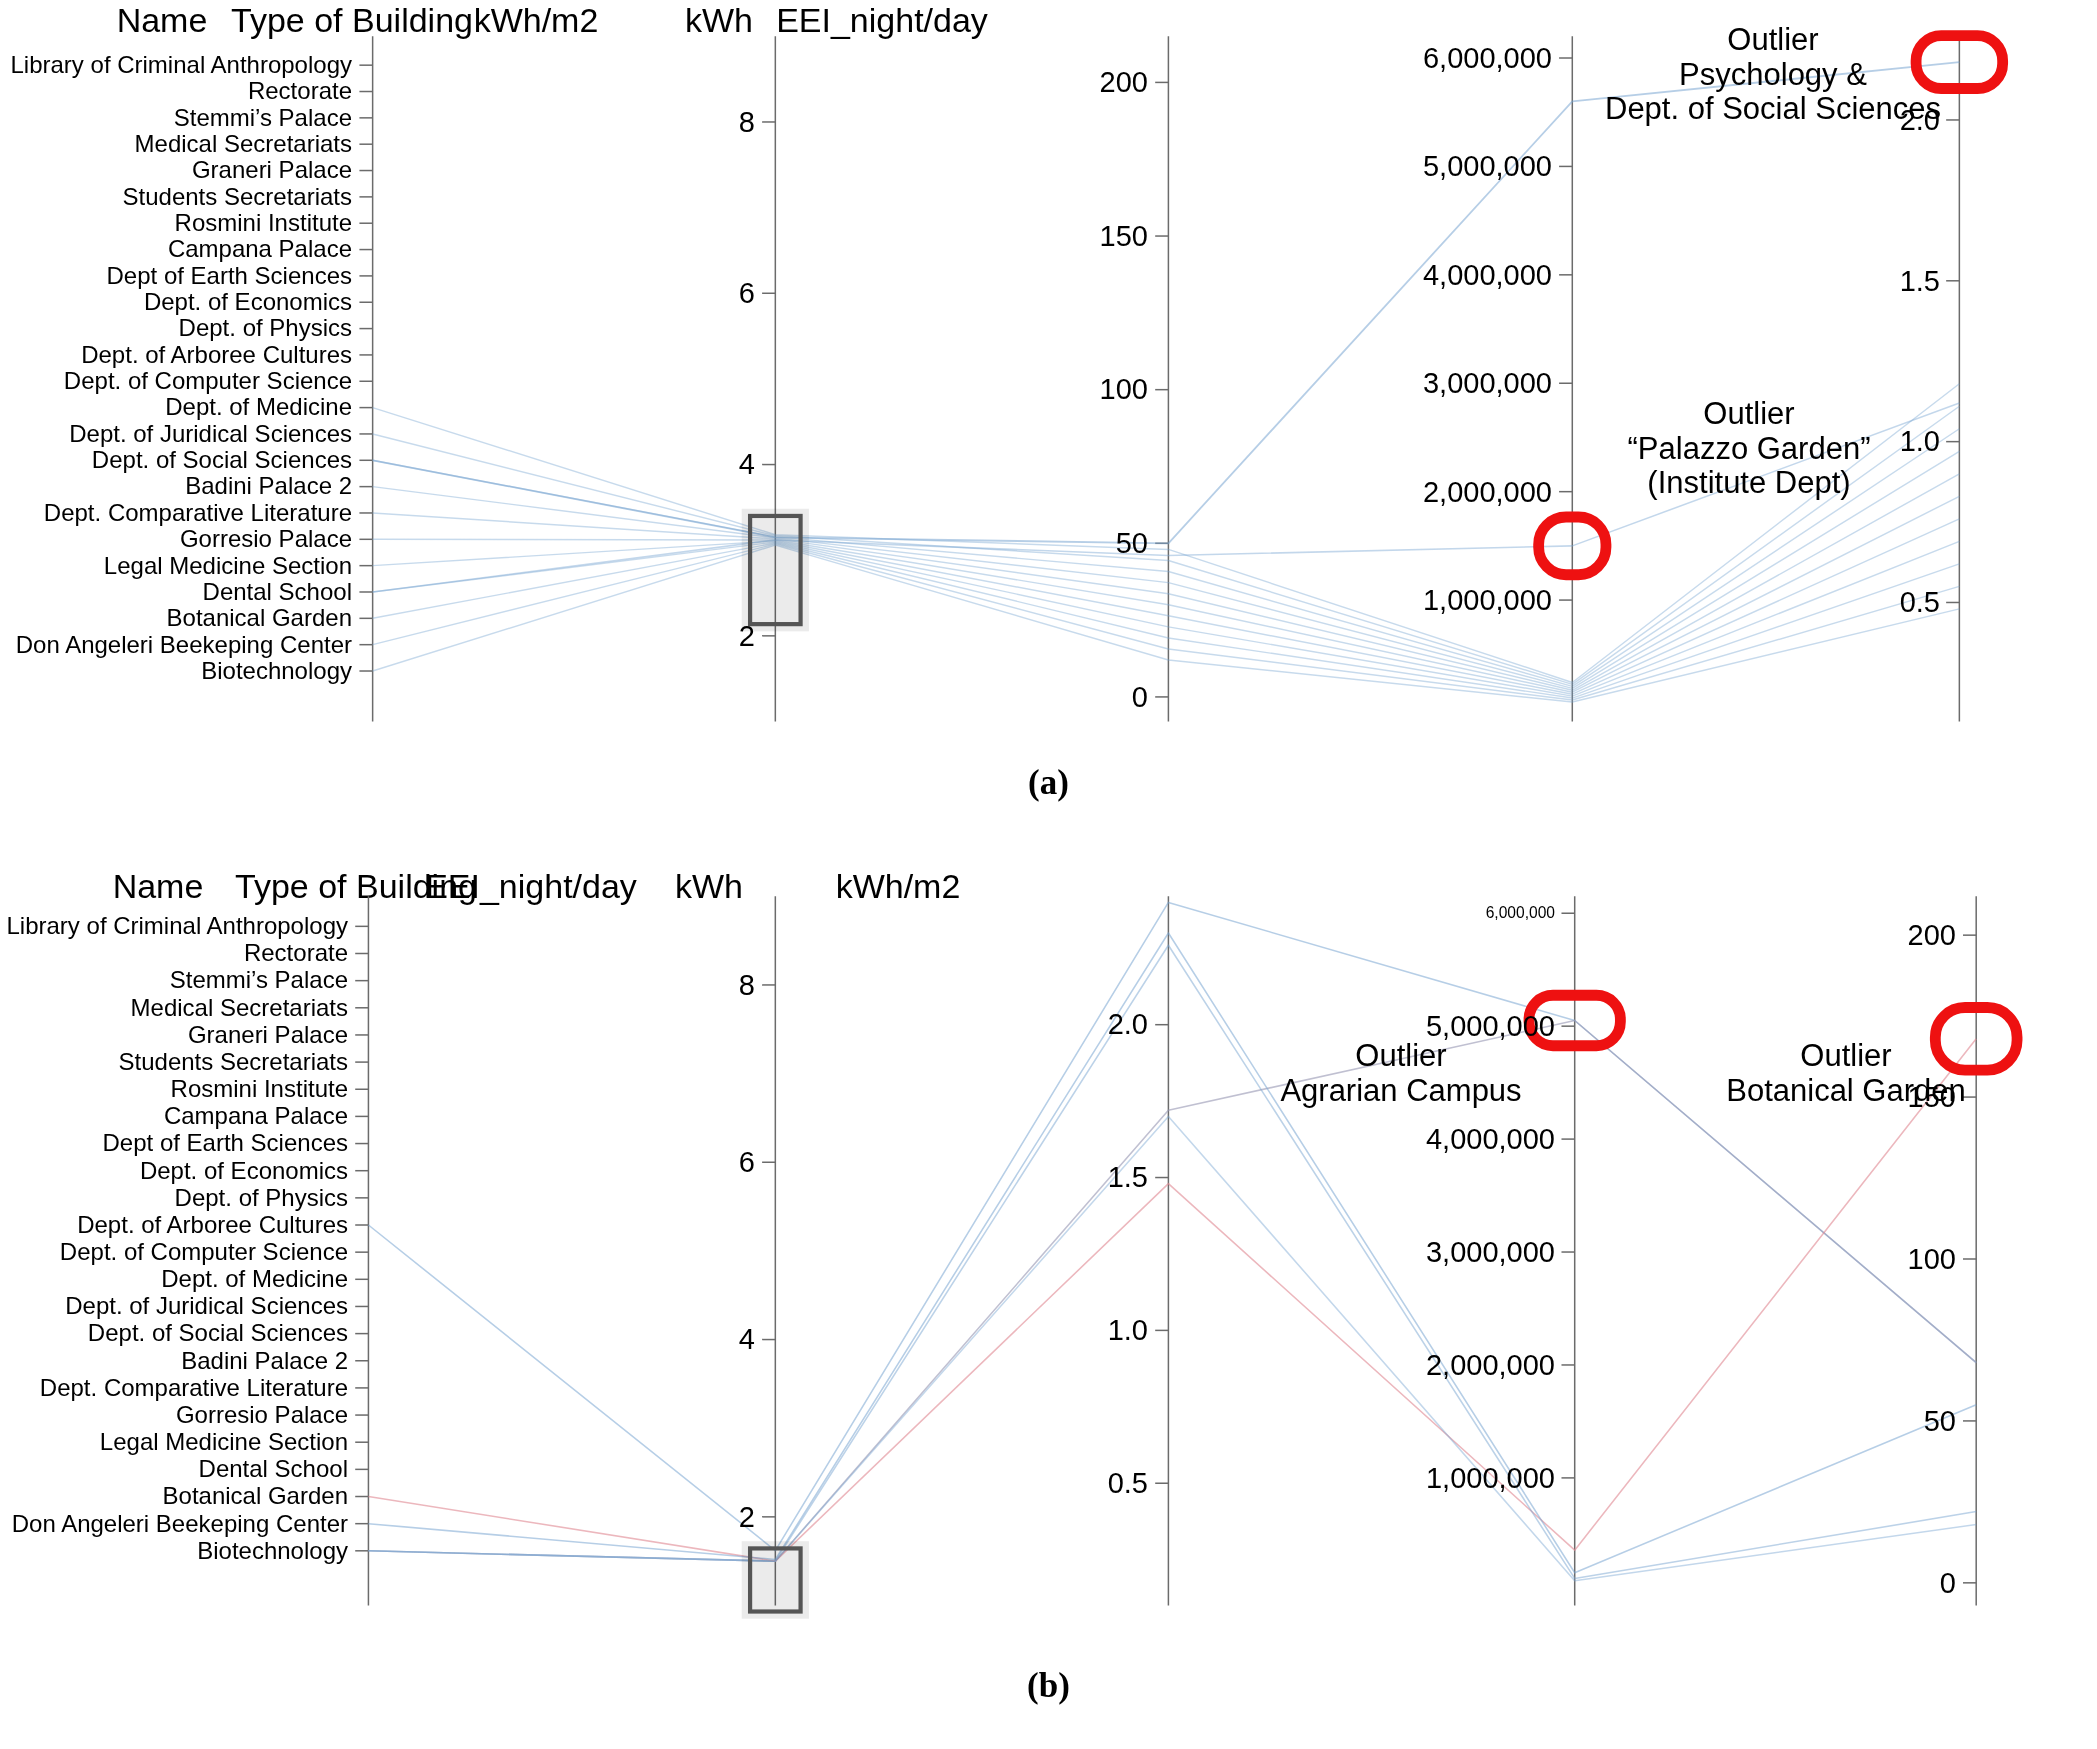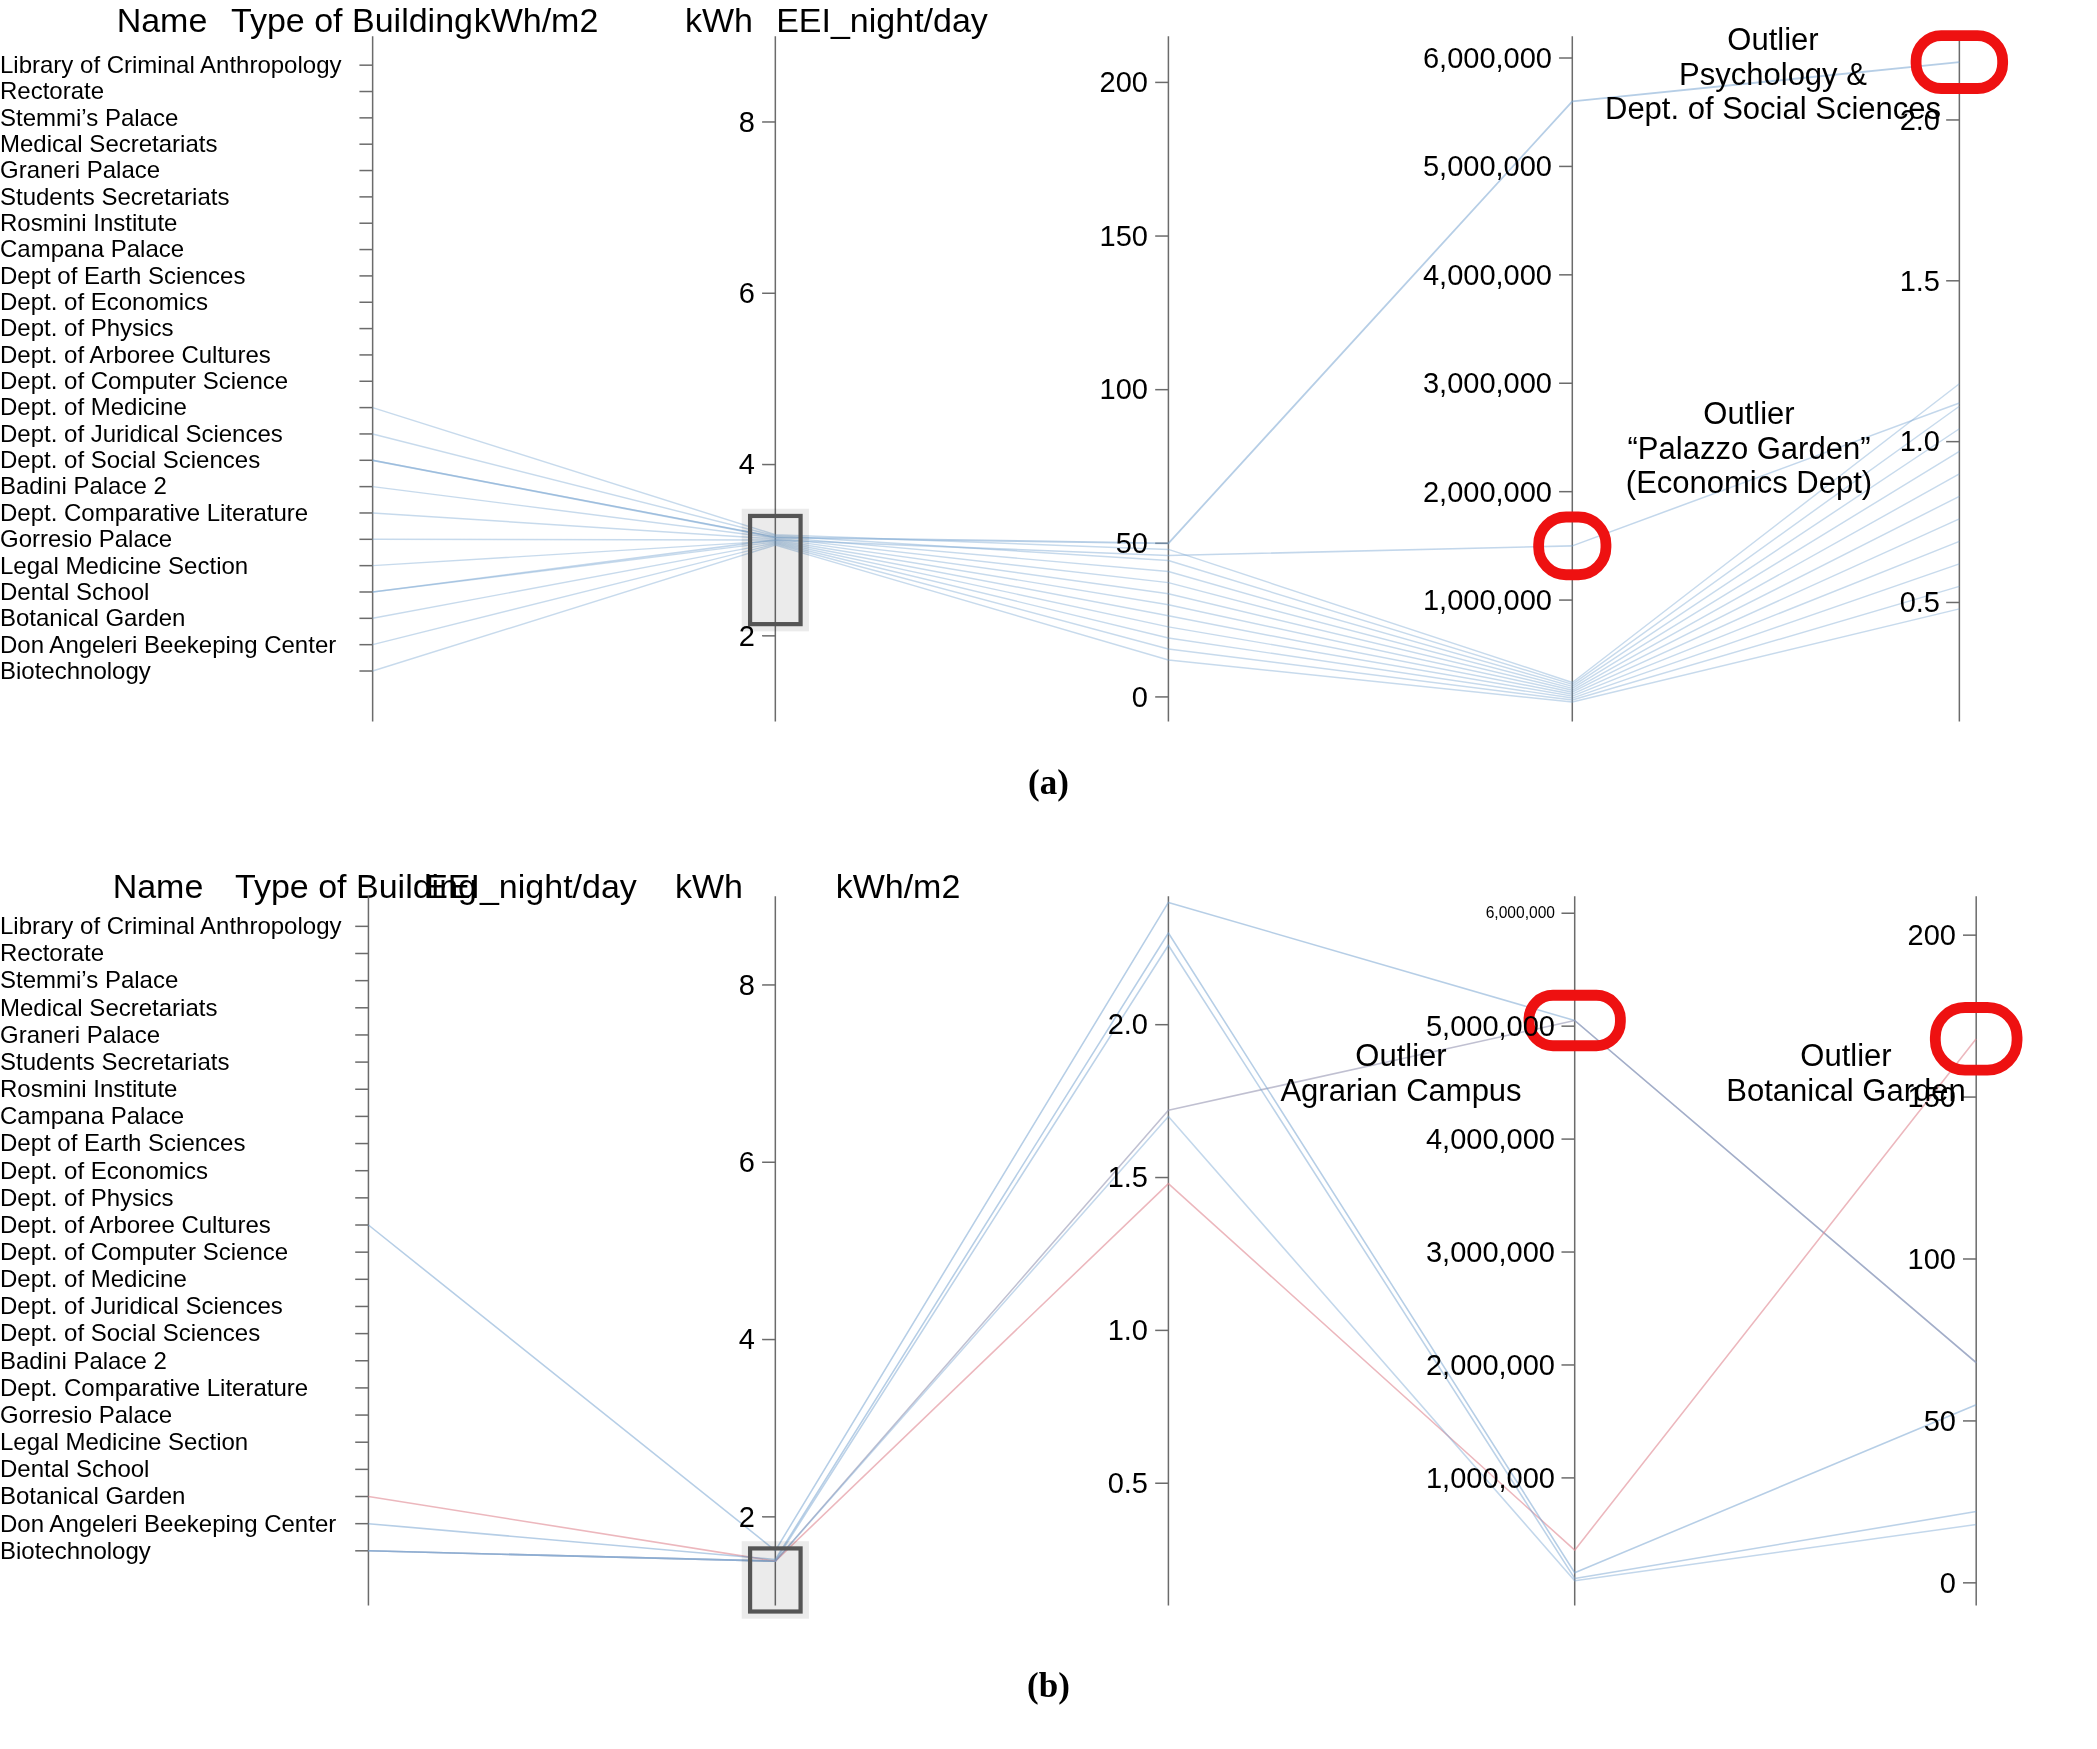--- a/index.html
+++ b/index.html
@@ -9,21 +9,21 @@
   #panel-a{top:0;height:860px;}
   #panel-b{top:866px;height:884px;}
   .panel-caption{position:absolute;width:100%;text-align:center;
     font-family:"Liberation Serif",serif;font-weight:bold;font-size:35px;}
   .axis-title{position:absolute;font-size:34px;white-space:nowrap;text-align:center;
     transform:translateX(-50%);}
   .tick-label{position:absolute;font-size:29px;white-space:nowrap;
     transform:translateY(-50%);text-align:right;}
   .tick-label.small{font-size:15.6px;}
   .cat-label{position:absolute;font-size:24px;white-space:nowrap;
-    transform:translateY(-50%);}
+    transform:translateY(-50%);text-align:right;}
   svg.plot{position:absolute;left:0;top:0;overflow:visible;}
   .annot{position:absolute;font-size:31px;line-height:1.12;text-align:center;
     transform:translateX(-50%);white-space:nowrap;}
 </style>
 </head>
 <body>
 
 <div class="figure">
 
   <section class="panel" id="panel-a">
@@ -152,21 +152,21 @@
       </div>
 
     <div class="annot" style="left:1773px;top:23px;">
       <div>Outlier</div>
       <div>Psychology &amp;</div>
       <div>Dept. of Social Sciences</div>
     </div>
     <div class="annot" style="left:1749px;top:397px;">
       <div>Outlier</div>
       <div>“Palazzo Garden”</div>
-      <div>(Economics Dept)</div>
+      <div>(Institute Dept)</div>
     </div>
 
     <div class="panel-caption" style="top: 763px; left: 0px; width: 2097px;">(a)</div>
   </section>
 
   <section class="panel" id="panel-b">
 
     <div class="axis-title" style="left:158px;top:1.2px;">Name</div>
     <div class="axis-title" style="left:356px;top:1.2px;">Type of Building</div>
     <div class="axis-title" style="left:531px;top:1.2px;">EEI_night/day</div>

